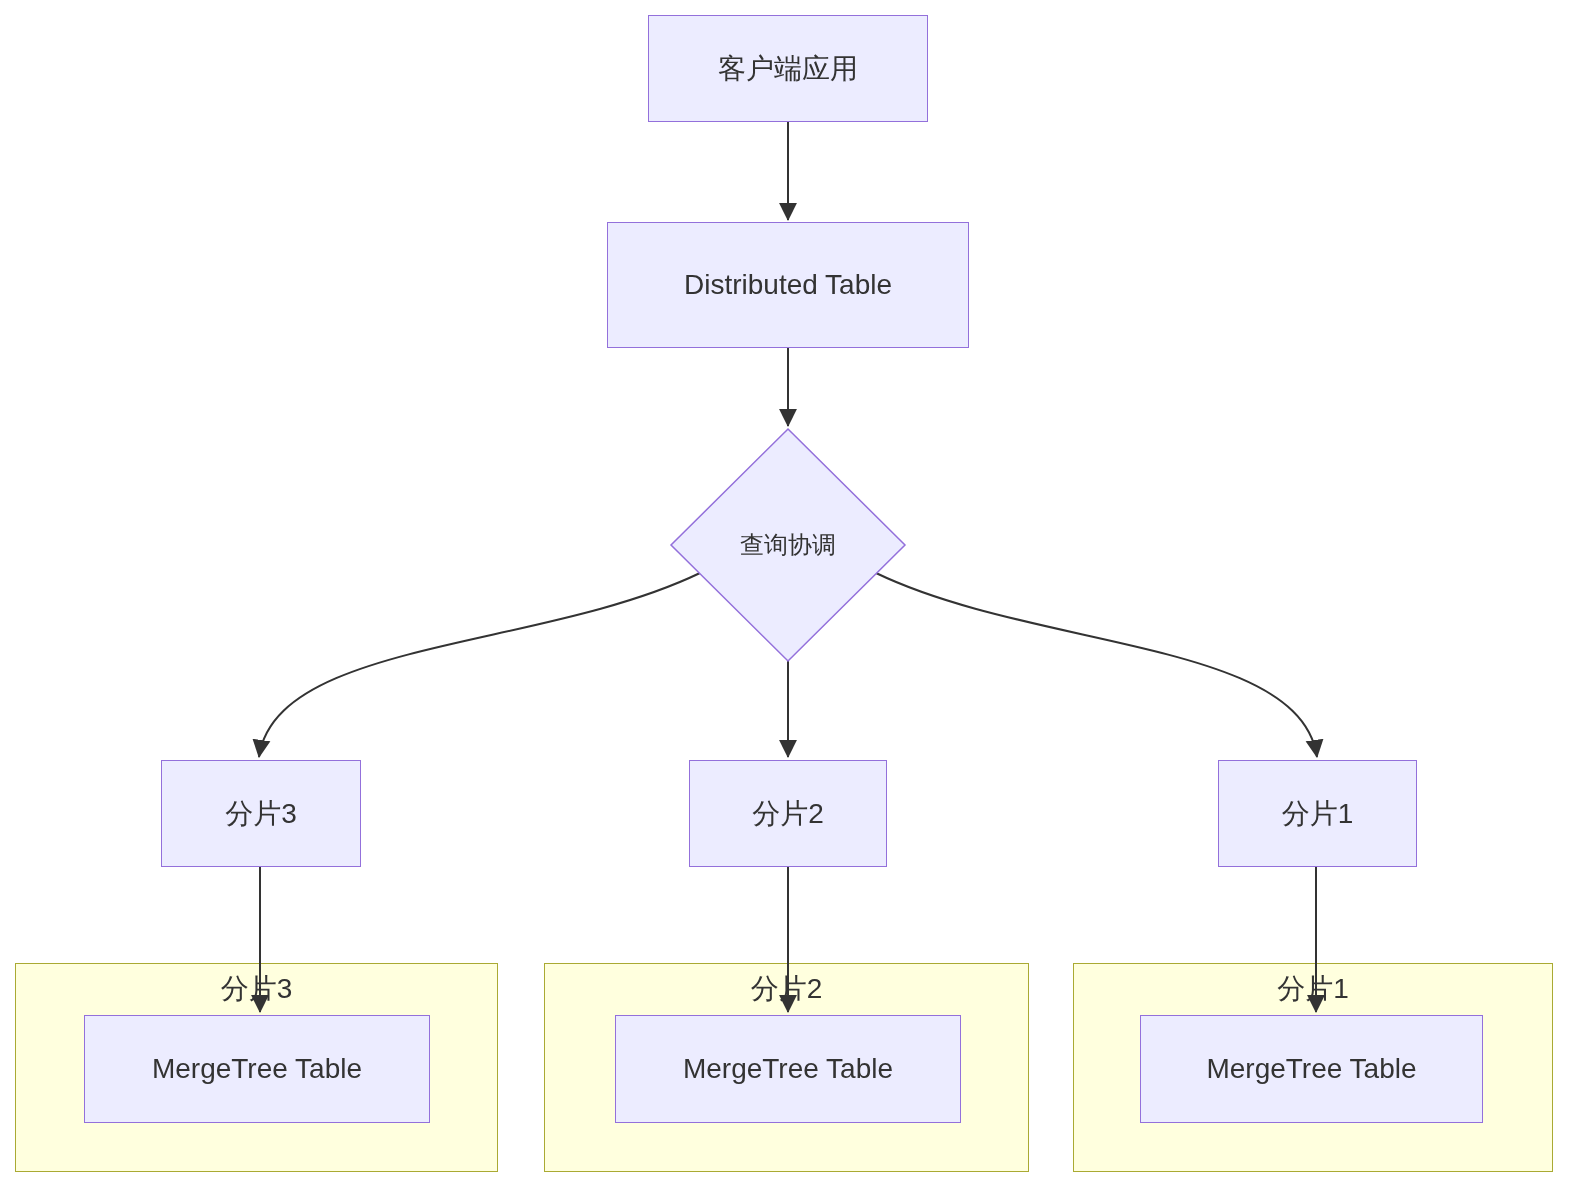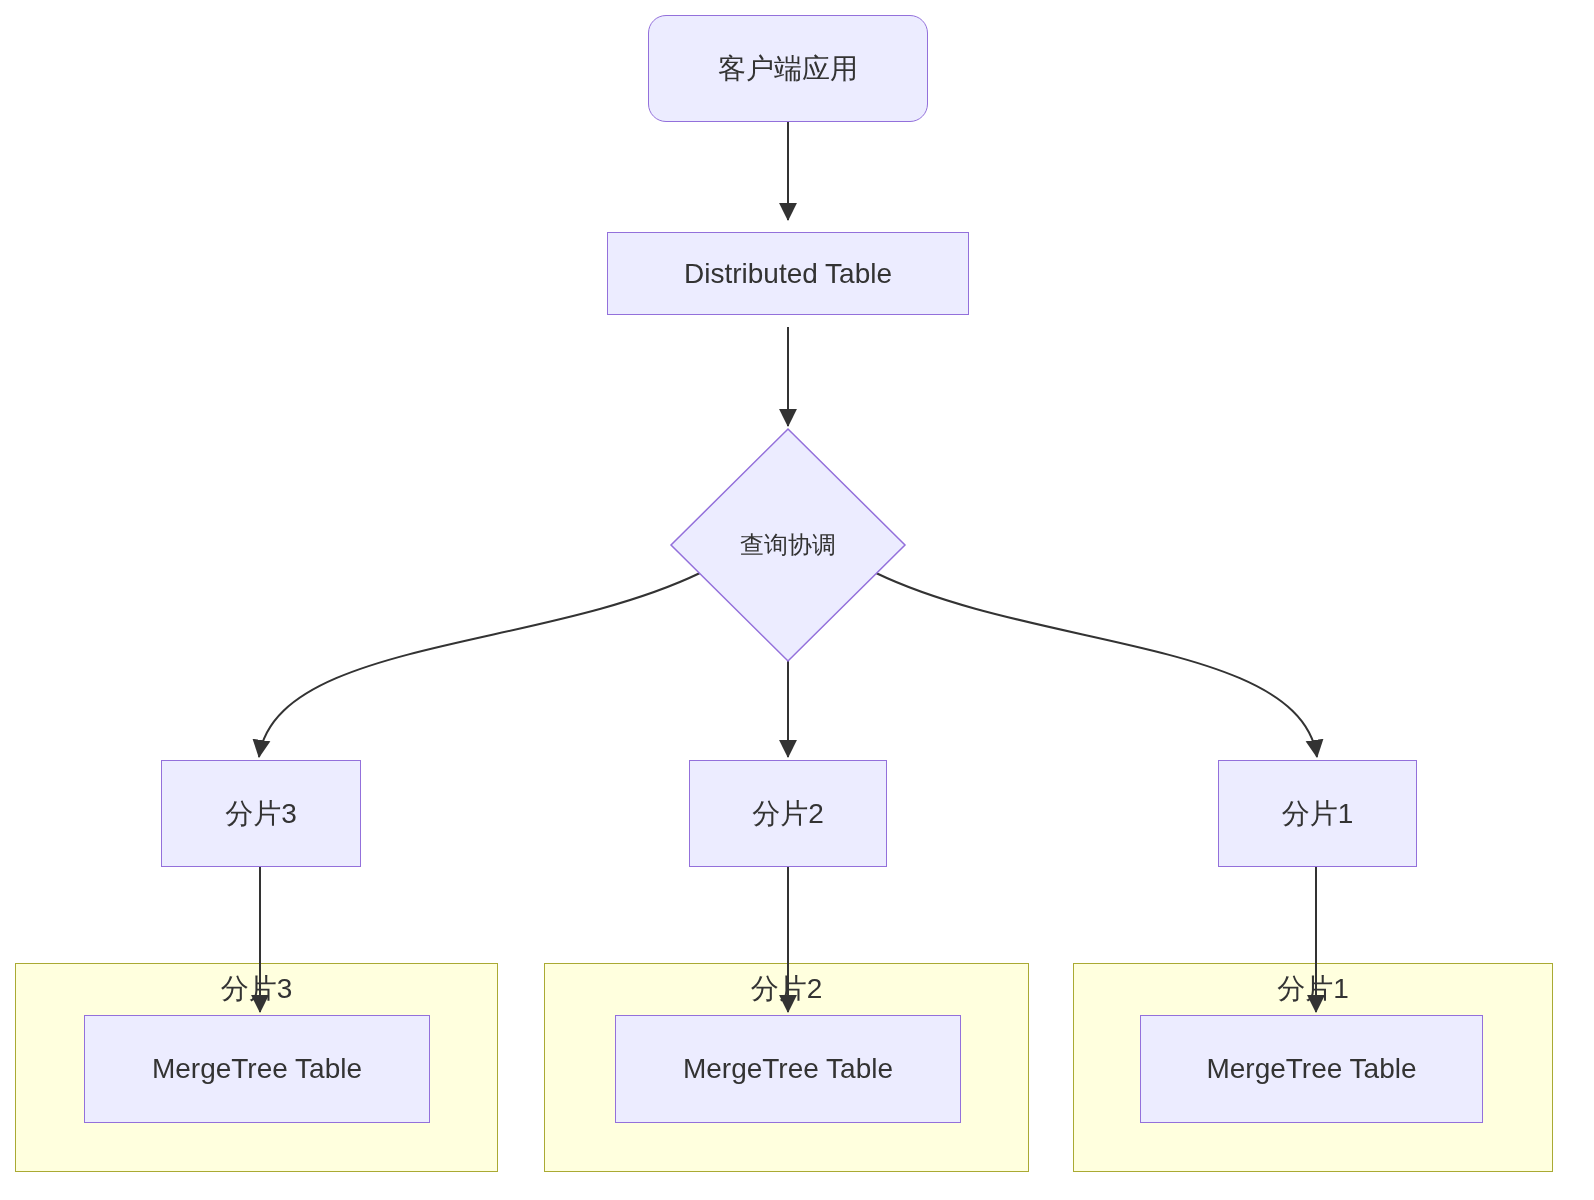--- a/index.html
+++ b/index.html
@@ -113,25 +113,25 @@
     <path class="edge" d="M 788 327 L 788 426" marker-end="url(#arrowhead)"></path>
     <path class="edge" d="M 700 573 C 540 650, 276 640, 259 757" marker-end="url(#arrowhead)"></path>
     <path class="edge" d="M 788 661 L 788 757" marker-end="url(#arrowhead)"></path>
     <path class="edge" d="M 876 573 C 1036 650, 1300 640, 1317 757" marker-end="url(#arrowhead)"></path>
     <path class="edge" d="M 260 867 L 260 1012" marker-end="url(#arrowhead)"></path>
     <path class="edge" d="M 788 867 L 788 1012" marker-end="url(#arrowhead)"></path>
     <path class="edge" d="M 1316 867 L 1316 1012" marker-end="url(#arrowhead)"></path>
     <polygon class="diamond-shape" points="788,429 905,545 788,661 671,545"></polygon>
   </svg>
 
-  <div class="node" style="left:648px; top:15px; width:280px; height:107px;border-radius:18px;">
+  <div class="node" style="left:648px; top:15px; width:280px; height:107px;">
     <span>客户端应用</span>
   </div>
 
-  <div class="node" style="left:607px; top:232px; width:362px; height:83px;">
+  <div class="node" style="left:607px; top:222px; width:362px; height:126px;">
     <span>Distributed Table</span>
   </div>
 
   <div class="diamond-label" style="left:671px; top:429px; width:234px; height:232px;">
     <span>查询协调</span>
   </div>
 
   <div class="node" style="left:161px; top:760px; width:200px; height:107px;">
     <span>分片3</span>
   </div>

